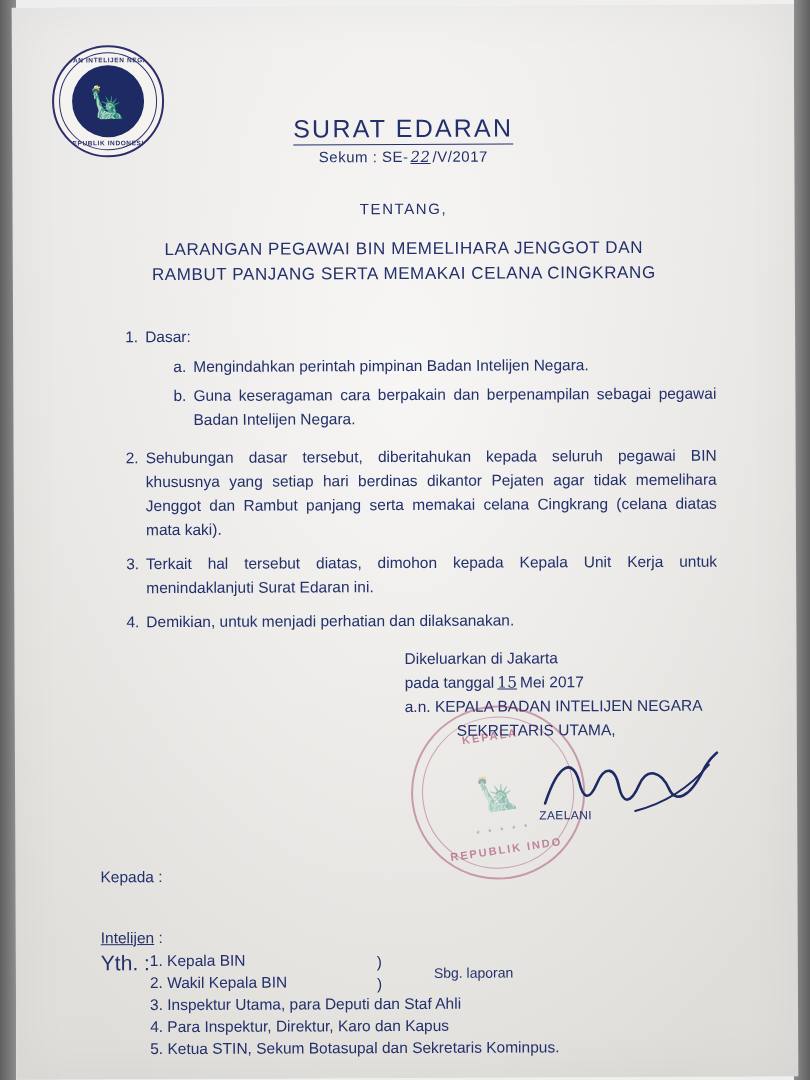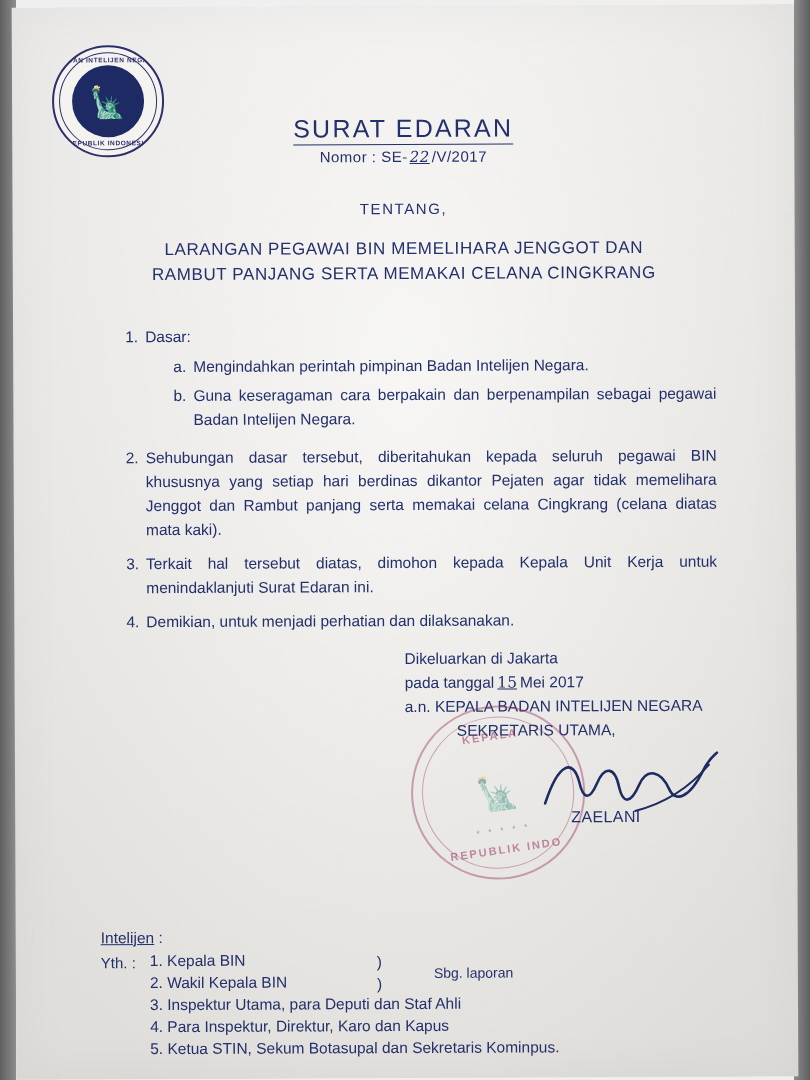--- a/index.html
+++ b/index.html
@@ -203,23 +203,23 @@
     font-size: 15.5px;
     line-height: 24px;
   }
   .closing .l2 .hand {
     font-family: "DejaVu Serif", serif;
     text-decoration: underline;
     padding: 0 3px;
   }
   .signer {
     position: absolute;
-    left: 556px;
+    left: 524px;
     top: 803px;
-    font-size: 16px;
+    font-size: 12px;
     letter-spacing: 0.4px;
   }
 
   
   .stamp {
     position: absolute;
     left: 396px;
     top: 700px;
     width: 170px;
     height: 170px;
@@ -290,21 +290,21 @@
   }
   .tembusan .t-head u { text-decoration: underline; }
   .tembusan .t-rows {
     position: relative;
     margin-top: 1px;
   }
   .t-yth {
     position: absolute;
     left: 0;
     top: 2px;
-    font-size: 15px;
+    font-size: 21px;
   }
   .t-list {
     margin-left: 49px;
   }
   .t-list div { white-space: nowrap; }
   .brace {
     position: absolute;
     left: 276px;
     top: 2px;
     font-size: 15.5px;
@@ -332,21 +332,21 @@
     <div class="logo">
       <div class="ring"></div>
       <div class="txt-top">BADAN INTELIJEN NEGARA</div>
       <div class="inner"></div>
       <div class="bird">🗽</div>
       <div class="txt-bottom">REPUBLIK INDONESIA</div>
     </div>
 
     <div class="title"><span>SURAT  EDARAN</span></div>
     <div class="nomor">
-      <span>Nomor : SE-</span><span class="hand">22</span><span>/V/2017</span>
+      <span>Sekum : SE-</span><span class="hand">22</span><span>/V/2017</span>
     </div>
     <div class="tentang">TENTANG,</div>
     <div class="subject">
       <div>LARANGAN  PEGAWAI BIN  MEMELIHARA JENGGOT DAN</div>
       <div>RAMBUT PANJANG SERTA MEMAKAI CELANA CINGKRANG</div>
     </div>
 
     <div class="body-block">
 
       <div class="item">
@@ -398,20 +398,21 @@
     </div>
 
     <svg class="signature" viewBox="0 0 180 80">
       <path d="M6 62 C20 20, 34 18, 40 40 C44 58, 50 60, 58 42 C66 24, 76 26, 80 46 C84 64, 92 62, 100 44 C108 26, 122 30, 130 48 C136 62, 150 58, 164 30 C170 18, 176 14, 178 12" fill="none" stroke="#1e2a63" stroke-width="2.6" stroke-linecap="round"></path>
       <path d="M96 70 C120 64, 146 52, 170 24" fill="none" stroke="#1e2a63" stroke-width="2" stroke-linecap="round"></path>
     </svg>
 
     <div class="signer">ZAELANI</div>
 
     <div class="kepada">
+      <div>Kepada :</div>
     </div>
 
     <div class="tembusan">
       <div class="t-head"><u>Intelijen</u><span> :</span></div>
       <div class="t-rows">
         <span class="t-yth">Yth. :</span>
         <div class="t-list">
           <div>1. Kepala BIN</div>
           <div>2. Wakil Kepala BIN</div>
           <div>3. Inspektur Utama, para Deputi dan Staf Ahli</div>

